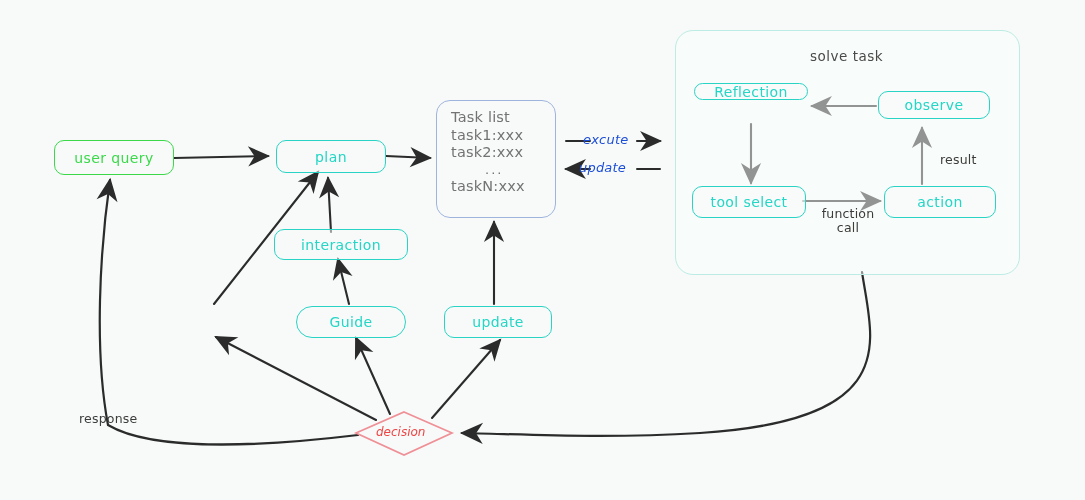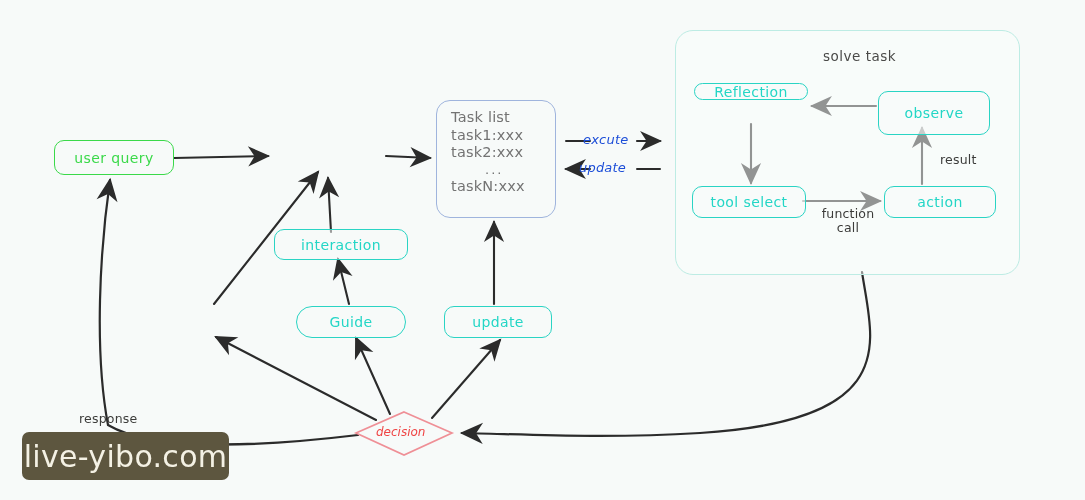--- a/index.html
+++ b/index.html
@@ -60,21 +60,20 @@
     border: 1.5px solid #bdece4;
     border-radius: 18px;
     background: rgba(250,253,252,0.5);
   }
   .panel-title {
     position: absolute;
     color: #4a4a48;
     font-size: 13.5px;
     font-family: "DejaVu Sans", sans-serif;
     letter-spacing: 0.5px;
-    margin-left: 13px;
   }
   .edge-label {
     position: absolute;
     font-size: 12.5px;
     color: #3c3c3a;
     font-family: "DejaVu Sans", sans-serif;
     white-space: nowrap;
     letter-spacing: 0.2px;
   }
   .edge-label.pink { color: #1d4ed8; font-size: 13px; font-style: italic; }
@@ -156,20 +155,23 @@
     <polygon points="404,412 452,433 404,455 356,433" fill="rgba(247,250,249,0.4)" stroke="#ef8f96" stroke-width="1.7"></polygon>
   </svg>
 
   <div class="panel" style="left:675px; top:30px; width:345px; height:245px;"></div>
   <div class="panel-title" style="left:810px; top:48px;">solve task</div>
 
   <div class="node green" style="left:54px; top:140px; width:120px; height:35px;">
     <span>user query</span>
   </div>
 
+  <div class="node" style="left:276px; top:140px; width:110px; height:33px;">
+    <span>plan</span>
+  </div>
 
   <div class="node tasklist" style="left:436px; top:100px; width:120px; height:118px;">
     <span class="tl-line">Task list</span>
     <span class="tl-line">task1:xxx</span>
     <span class="tl-line">task2:xxx</span>
     <span class="tl-line dots">...</span>
     <span class="tl-line">taskN:xxx</span>
   </div>
 
   <div class="node" style="left:274px; top:229px; width:134px; height:31px;">
@@ -182,21 +184,21 @@
   </div>
 
   <div class="node" style="left:444px; top:306px; width:108px; height:32px;">
     <span>update</span>
   </div>
 
   <div class="node" style="left:694px; top:83px; width:114px; height:17px;">
     <span>Reflection</span>
   </div>
 
-  <div class="node" style="left:878px; top:91px; width:112px; height:44px;text-align:center;">
+  <div class="node" style="left:878px; top:91px; width:112px; height:28px;text-align:center;">
     <span>observe</span>
   </div>
 
   <div class="node" style="left:692px; top:186px; width:114px; height:32px;">
     <span>tool select</span>
   </div>
 
   <div class="node" style="left:884px; top:186px; width:112px; height:32px;">
     <span>action</span>
   </div>
@@ -205,17 +207,14 @@
 
   <div class="edge-label pink" style="left:583px; top:132px;">excute</div>
   <div class="edge-label pink" style="left:579px; top:160px;">update</div>
   <div class="edge-label" style="left:940px; top:152px;">result</div>
   <div class="edge-label two-line" style="left:818px; top:207px; width:60px;">
     <span>function</span><br>
     <span>call</span>
   </div>
   <div class="edge-label" style="left:79px; top:411px;">response</div>
 
-  <div class="watermark" style="left:22px; top:432px; width:207px; height:48px;">
-    <span>live-yibo.com</span>
-  </div>
 
 </div>
 
 </body></html>

